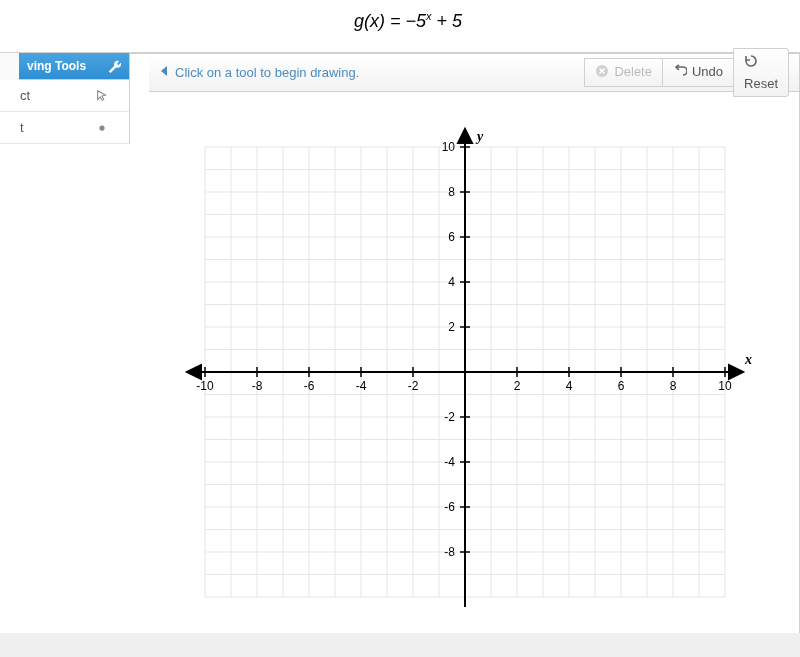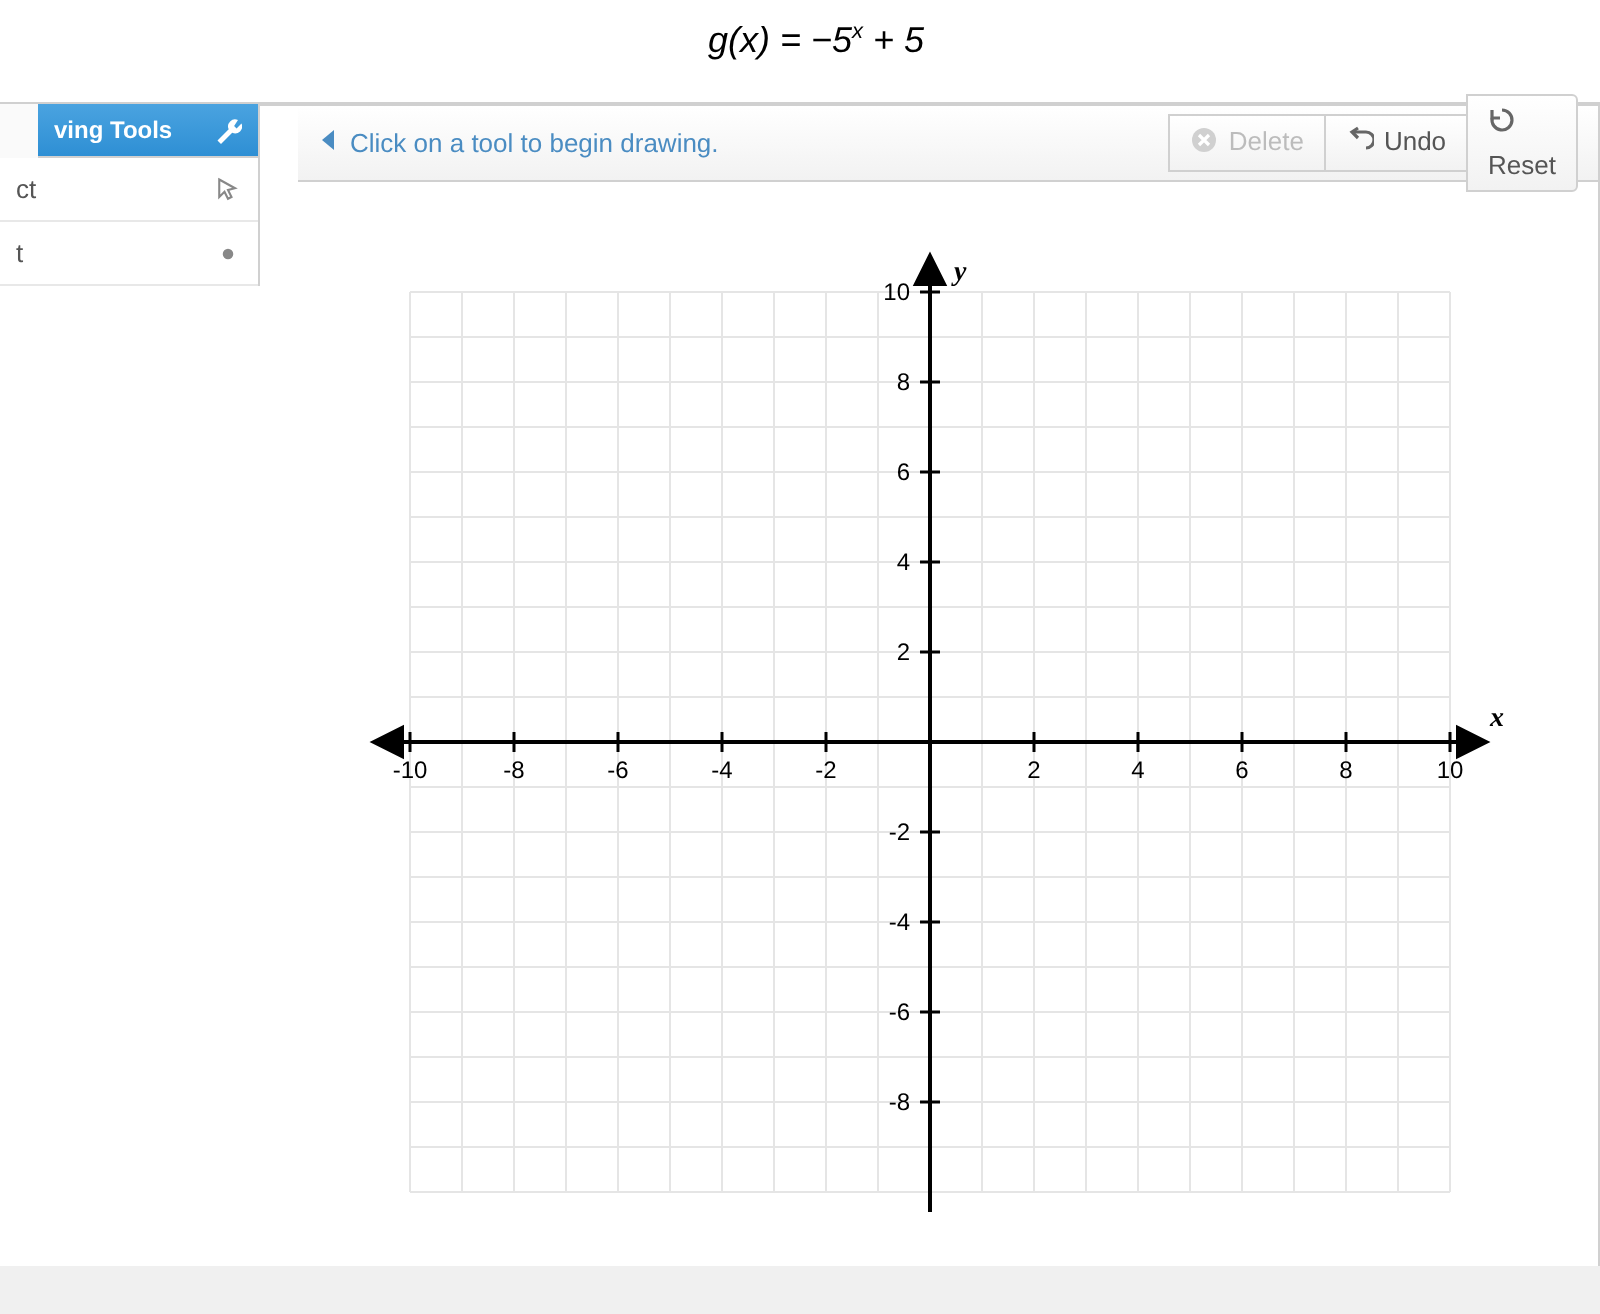--- a/index.html
+++ b/index.html
@@ -50,21 +50,21 @@
       display: flex;
       align-items: center;
       justify-content: space-between;
       border-bottom: 1px solid #d0d0d0;
       margin-left: 19px;
     }
     .sidebar-item {
       display: flex;
       justify-content: space-between;
       align-items: center;
-      padding: 8px 8px;
+      padding: 8px 20px;
       font-size: 13px;
       color: #555;
       border-bottom: 1px solid #e8e8e8;
       background: #fff;
       cursor: pointer;
     }
     .sidebar-icon {
       width: 14px;
       height: 14px;
       display: inline-block;

